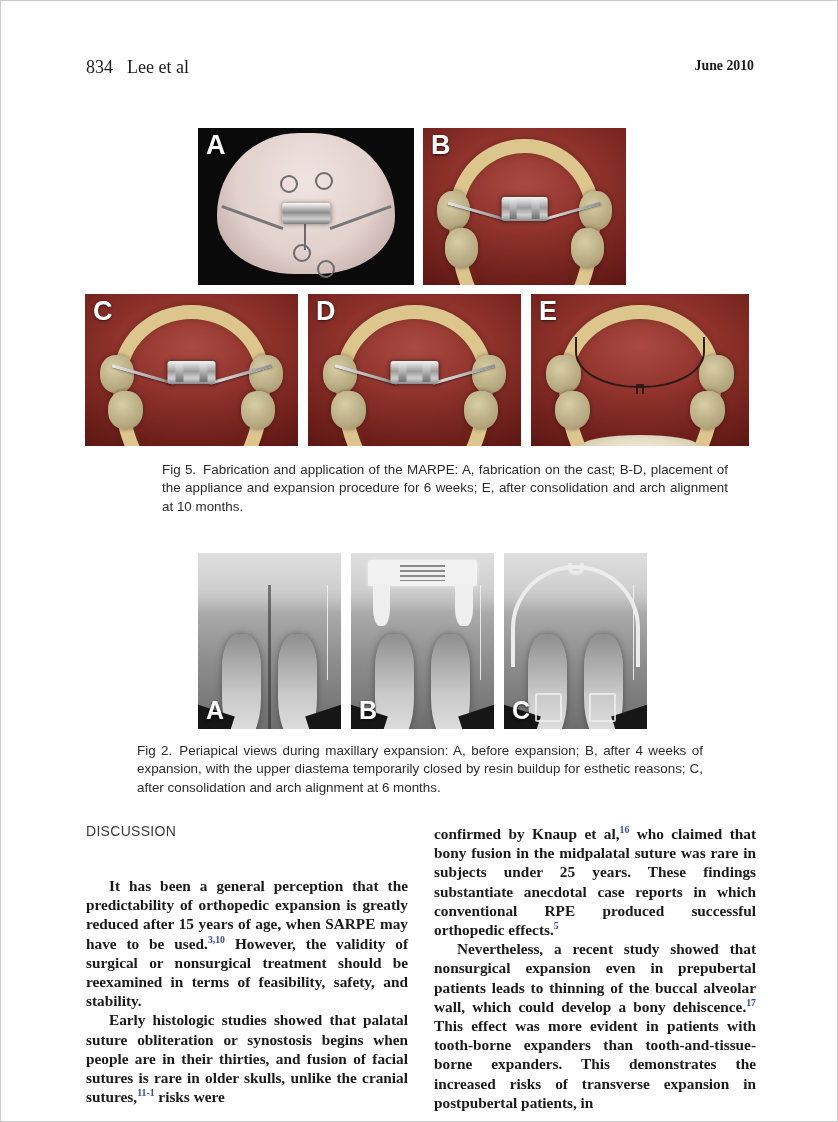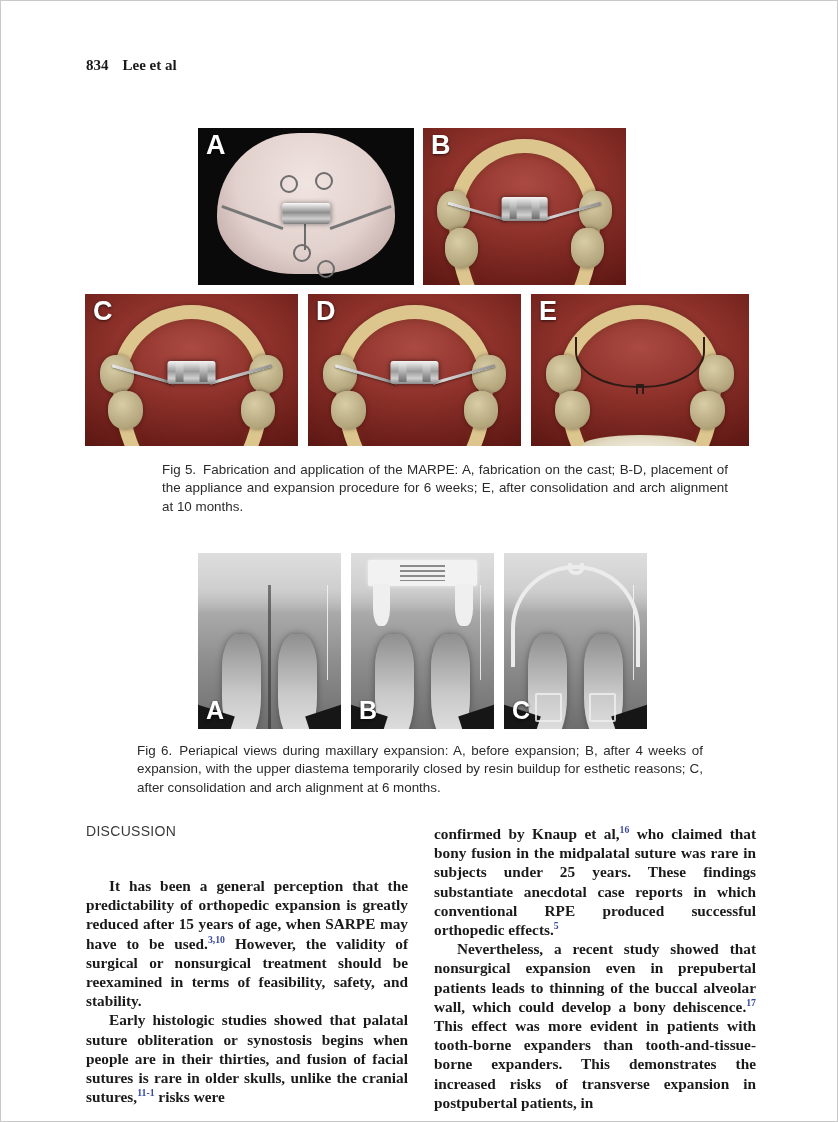--- a/index.html
+++ b/index.html
@@ -3,21 +3,21 @@
 <meta charset="utf-8">
 <style>
   html,body{margin:0;padding:0;background:#ffffff;}
   .page{
     position:relative;width:838px;height:1122px;background:#ffffff;
     border:1px solid #c9c9c9;box-sizing:border-box;overflow:hidden;
     font-family:"Liberation Serif", serif;color:#1a1a1a;
   }
   
   .runhead-left{
-    position:absolute;left:85px;top:56px;font-size:15px;font-weight:bold;
+    position:absolute;left:85px;top:56px;font-size:18px;font-weight:normal;
     font-family:"Liberation Serif", serif;
     text-align:center;
   }
   .runhead-left .pgnum{margin-right:14px;}
   .runhead-right{
     position:absolute;right:83px;top:56px;width:420px;text-align:right;
     font-size:13.8px;font-weight:bold;line-height:17px;
     font-family:"Liberation Serif", serif;
   }
   
@@ -148,20 +148,21 @@
 </style>
 </head>
 <body>
 
 <div class="page">
 
   <div class="runhead-left">
     <span class="pgnum">834</span><span>Lee et al</span>
   </div>
   <div class="runhead-right">
+    <div>June 2010</div>
   </div>
 
   <div class="tile cast" style="left:197px;top:127px;width:216px;height:157px;">
     <div class="blob"></div>
     <div class="arm l"></div>
       <div class="arm r"></div>
     <div class="loop a"></div>
       <div class="loop b"></div>
     <div class="loop c"></div>
       <div class="loop d"></div>
@@ -246,21 +247,21 @@
     <div class="archwire"></div>
     <div class="bracket b1"></div>
     <div class="bracket b2"></div>
     <div class="ruler"></div>
     <div class="corner bl"></div>
       <div class="corner br"></div>
     <div class="panel-letter bottom">C</div>
   </div>
 
   <div class="caption" style="top:741px;">
-    <span class="cap-label">Fig 6.</span><span>Periapical views during maxillary expansion: A, before expansion; B, after 4 weeks of expansion, with the upper diastema temporarily closed by resin buildup for esthetic reasons; C, after consolidation and arch alignment at 6 months.</span>
+    <span class="cap-label">Fig 2.</span><span>Periapical views during maxillary expansion: A, before expansion; B, after 4 weeks of expansion, with the upper diastema temporarily closed by resin buildup for esthetic reasons; C, after consolidation and arch alignment at 6 months.</span>
   </div>
 
   <div class="disc-heading">DISCUSSION</div>
   <div class="col left">
       <p class="indent"><span>It has been a general perception that the predictability of orthopedic expansion is greatly reduced after 15 years of age, when SARPE may have to be used.</span><sup class="cite">3,10</sup><span> However, the validity of surgical or nonsurgical treatment should be reexamined in terms of feasibility, safety, and stability.</span></p>
       <p class="indent"><span>Early histologic studies showed that palatal suture obliteration or synostosis begins when people are in their thirties, and fusion of facial sutures is rare in older skulls, unlike the cranial sutures,</span><sup class="cite">11-1</sup><span> risks were</span></p>
     </div>
   <div class="col right">
       <p><span>confirmed by Knaup et al,</span><sup class="cite">16</sup><span> who claimed that bony fusion in the midpalatal suture was rare in subjects under 25 years. These findings substantiate anecdotal case reports in which conventional RPE produced successful orthopedic effects.</span><sup class="cite">5</sup></p>
       <p class="indent"><span>Nevertheless, a recent study showed that nonsurgical expansion even in prepubertal patients leads to thinning of the buccal alveolar wall, which could develop a bony dehiscence.</span><sup class="cite">17</sup><span> This effect was more evident in patients with tooth-borne expanders than tooth-and-tissue-borne expanders. This demonstrates the increased risks of transverse expansion in postpubertal patients, in</span></p>

